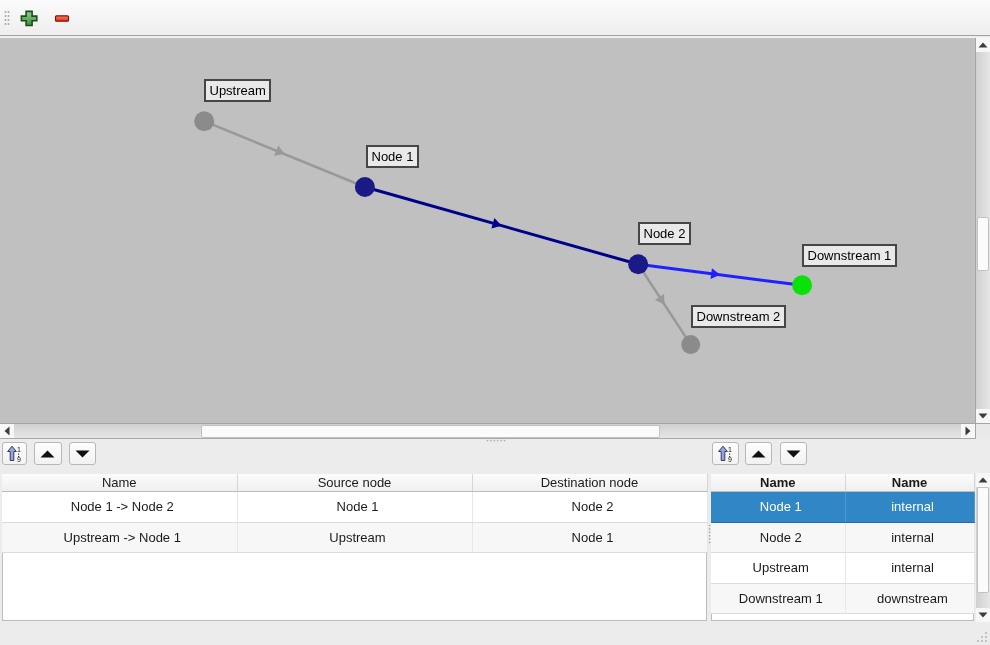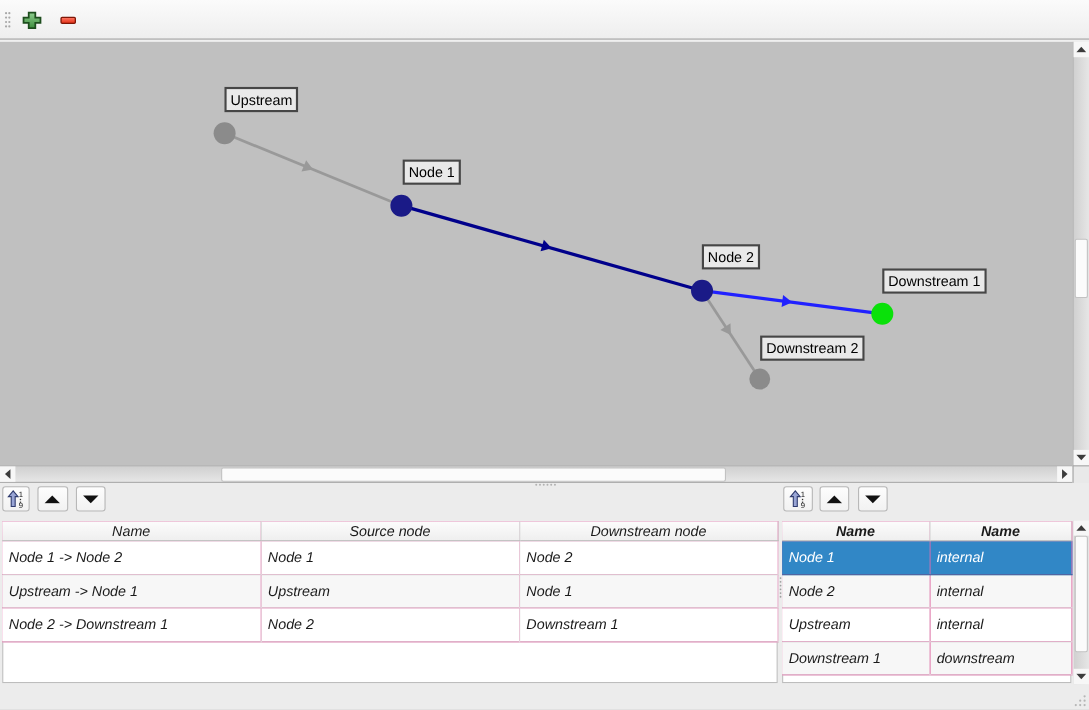--- a/index.html
+++ b/index.html
@@ -8,24 +8,24 @@
 #toolbar { left:0; top:0; width:990px; height:36px; background:linear-gradient(#fbfbfb,#eeeeee); border-bottom:1px solid #a3a3a3; }
 #tbhl { left:0; top:37px; width:990px; height:1px; background:#f3f3f3; }
 #canvas { left:0; top:38px; width:975px; height:385px; background:#c0c0c0; }
 #vscroll { left:975px; top:38px; width:15px; height:385px; background:linear-gradient(90deg,#d0d0d0,#e6e6e6); border-left:1px solid #a5a5a5; }
 #hscroll { left:0; top:423px; width:975px; height:16px; background:linear-gradient(#d0d0d0,#e6e6e6); border-top:1px solid #a5a5a5; border-bottom:1px solid #a9a9a9; }
 #corner { left:975px; top:423px; width:15px; height:16px; background:#e9e9e9; border-left:1px solid #a5a5a5; border-top:1px solid #a5a5a5; }
 .sbtn { position:absolute; background:#f7f7f7; display:flex; align-items:center; justify-content:center; }
 .thumb { position:absolute; background:#fbfbfb; border:1px solid #c2c2c2; border-radius:2px; }
 .nlabel { position:absolute; border:2px solid #464646; background:#e9e9e9; color:#000; font-size:13px; line-height:19px; padding:0 3.5px; white-space:nowrap; }
 .btn { position:absolute; height:23px; background:linear-gradient(#fdfdfd,#f2f2f2); border:1px solid #b8b8b8; border-radius:3px; display:flex; align-items:center; justify-content:center; }
-table { border-collapse:collapse; table-layout:fixed; background:#ec4899;font-style:italic; }
+table { border-collapse:collapse; table-layout:fixed; background:#fef9c3; }
 .ttable { position:absolute; font-size:13px; color:#1a1a1a; }
 .ttable th { font-weight:normal; text-align:center; height:17.5px; background:linear-gradient(#fcfcfc,#efefef); border-bottom:1px solid #bdbdbd; border-right:1px solid #d6d6d6; font-size:13px; }
-.ttable td { height:30.5px; padding:0 0 0 6px; border-bottom:1px solid #dcdcdc; border-right:1px solid #e8e8e8; background:#fff; overflow:hidden; }
+.ttable td { height:30.5px; padding:0 0 0 6px; border-bottom:1px solid #dcdcdc; border-right:1px solid #e8e8e8; background:#fff; overflow:hidden;text-align:center; }
 .ttable tr.alt td { background:#f7f7f7; }
 .ttable tr.sel td { background:#3187c6; color:#fff; border-bottom:1px solid #2a6da5; border-right:1px solid #4e97cf; }
 .tframe { position:absolute; border:1px solid #bdbdbd; background:#fff; }
 </style>
 </head>
 <body>
 <div class="abs" id="toolbar">
   <svg class="abs" style="left:0;top:0" width="120" height="36" viewBox="0 0 120 36">
     <g fill="#a8a8a8">
       <circle cx="5.5" cy="12" r="1"></circle>
@@ -157,36 +157,31 @@
 <table class="ttable" style="left:2px;top:474px;width:705px;">
   <colgroup>
       <col style="width:235px">
       <col style="width:235px">
       <col style="width:235px">
     </colgroup>
   <tbody>
       <tr>
         <th>Name</th>
         <th>Source node</th>
-        <th>Downstream node</th>
+        <th>Destination node</th>
       </tr>
   <tr>
         <td>Node 1 -&gt; Node 2</td>
         <td>Node 1</td>
         <td>Node 2</td>
       </tr>
   <tr class="alt">
         <td>Upstream -&gt; Node 1</td>
         <td>Upstream</td>
         <td>Node 1</td>
-      </tr>
-  <tr>
-        <td>Node 2 -&gt; Downstream 1</td>
-        <td>Node 2</td>
-        <td>Downstream 1</td>
       </tr>
 </tbody>
   </table>
 
 <svg class="abs" style="left:708px;top:524px" width="4" height="20">
     <g fill="#9f9f9f">
       <circle cx="1.6" cy="1.5" r="0.8"></circle>
       <circle cx="1.6" cy="4.9" r="0.8"></circle>
       <circle cx="1.6" cy="8.3" r="0.8"></circle>
       <circle cx="1.6" cy="11.7" r="0.8"></circle>

